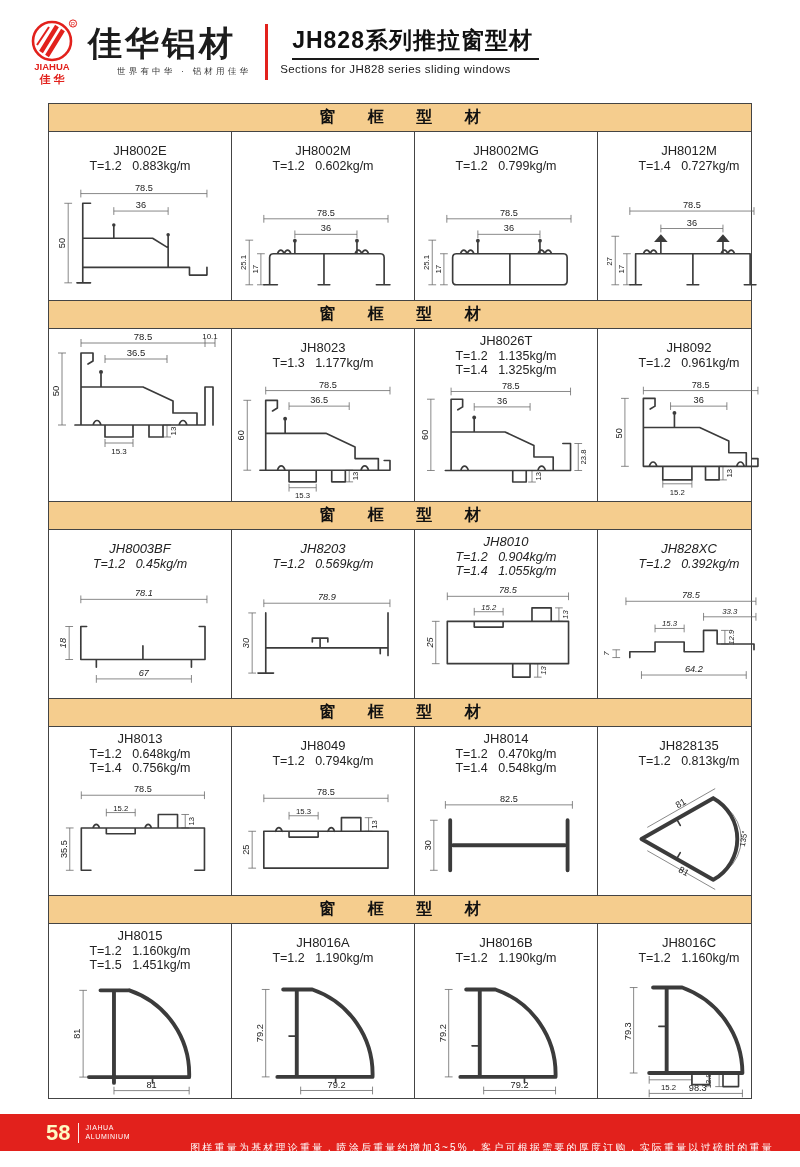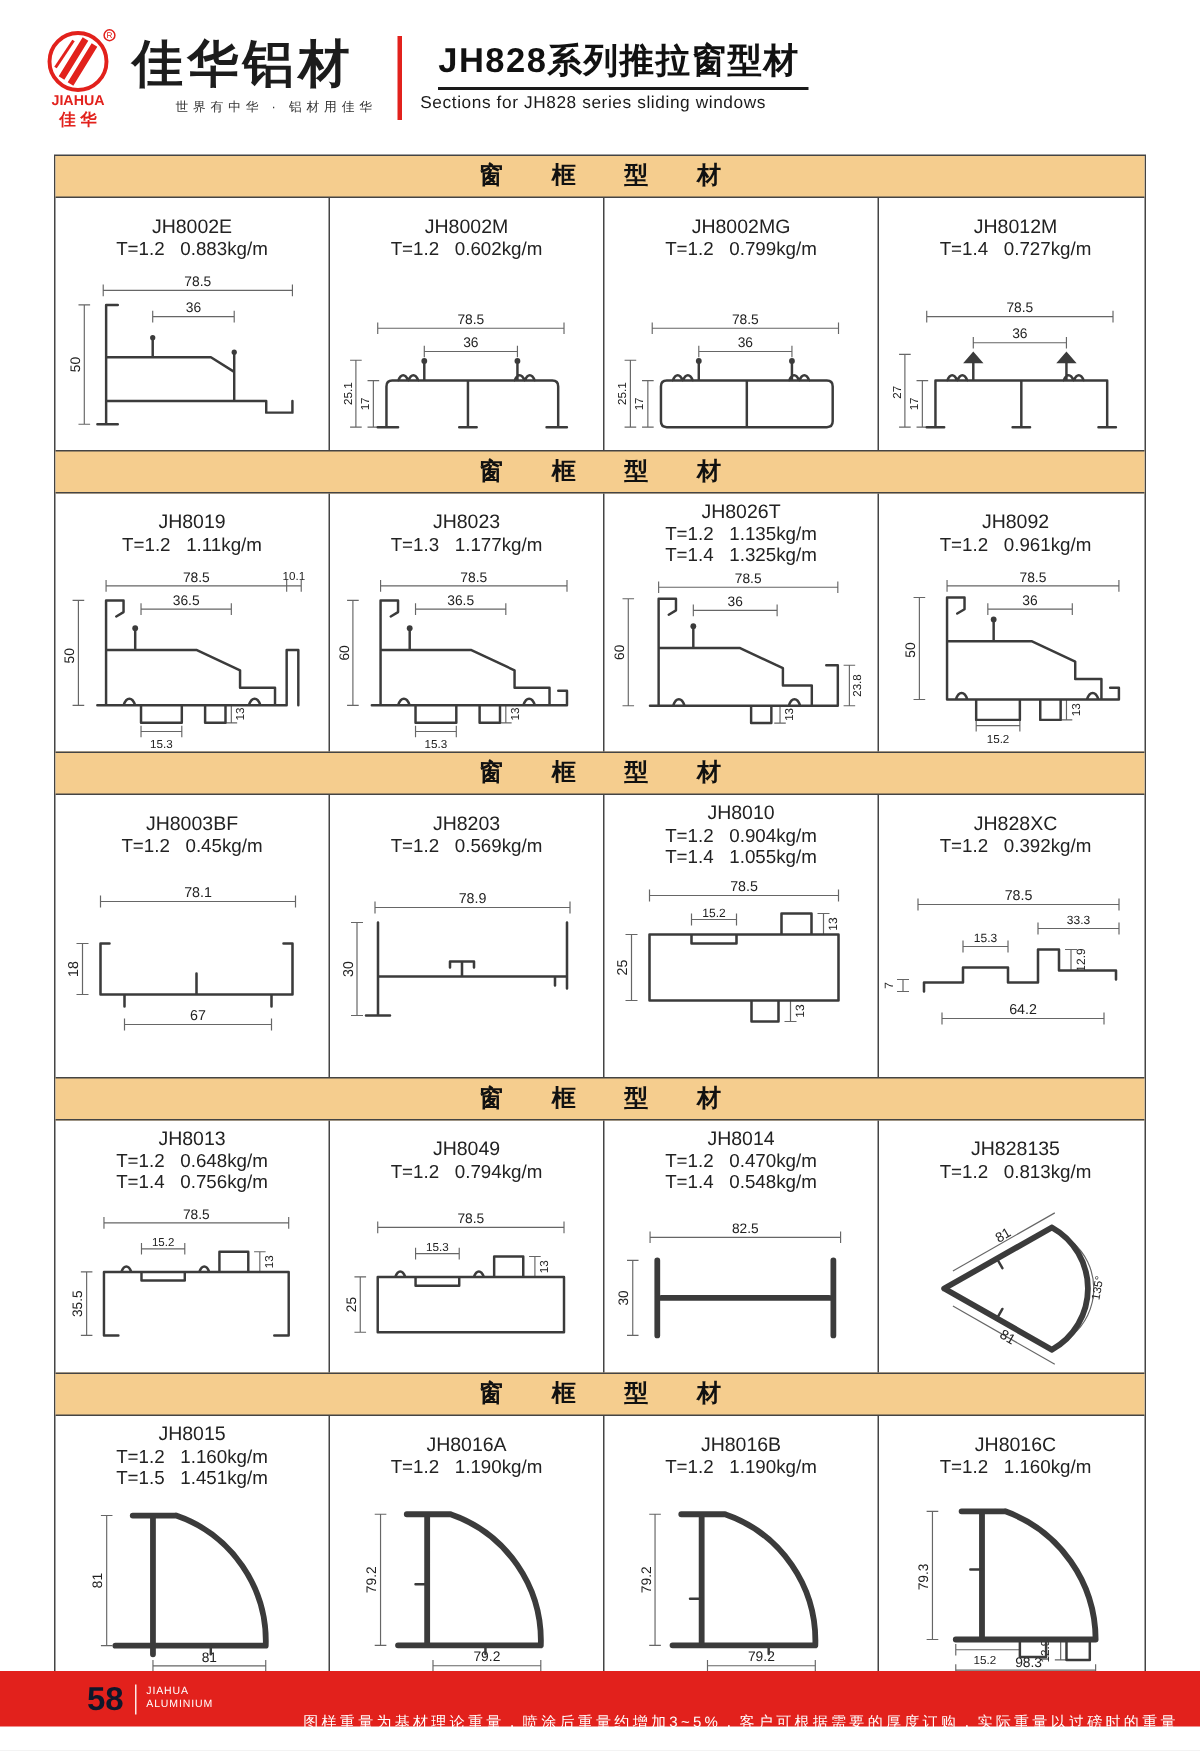--- a/index.html
+++ b/index.html
@@ -9,45 +9,45 @@
   .header{height:103px;display:flex;align-items:center;padding-left:26px;box-sizing:border-box;}
   .logo{flex:0 0 auto;}
   .brand{margin-left:8px;}
   .brand-title{font-size:34px;font-weight:bold;letter-spacing:3px;color:#1c1c1c;line-height:1;}
   .brand-tagline{font-size:8.5px;letter-spacing:3.2px;color:#333;margin-top:6px;margin-left:29px;}
   .red-divider{width:3px;height:56px;background:#e2211c;margin:0 12px 0 14px;}
   .series-title{font-size:23px;font-weight:bold;color:#111;letter-spacing:1px;
                 border-bottom:2px solid #1a1a1a;padding:0 6px 4px 0;line-height:1.1;margin-left:12px;}
   .series-subtitle{font-size:11.5px;letter-spacing:.4px;color:#1a1a1a;margin-top:3px;}
   
-  .table{margin:0 36px;border:1px solid #444;}
+  .table{margin:0 48px;border:1px solid #444;}
   .sec-head{background:#f5cd8e;border-top:1px solid #444;border-bottom:1px solid #444;
             height:27px;display:flex;align-items:center;justify-content:center;}
   .table section:first-child .sec-head{border-top:none;}
   .sec-head span{font-size:16px;font-weight:bold;letter-spacing:14px;padding-left:14px;color:#111;}
   .sec-row{display:grid;grid-template-columns:repeat(4,1fr);}
   .cell{display:flex;flex-direction:column;border-right:1px solid #444;box-sizing:border-box;}
   .cell:last-child{border-right:none;}
-  .r0 .cell{height:168px;} .r1 .cell{height:172px;} .r2 .cell{height:188px;}
+  .r0 .cell{height:168px;} .r1 .cell{height:172px;} .r2 .cell{height:168px;font-style:italic;}
   .r3 .cell{height:168px;} .r4 .cell{height:174px;}
   .cell-label{height:44px;display:flex;flex-direction:column;align-items:center;justify-content:center;padding-top:5px;}
   .code{font-size:13px;line-height:1.15;}
   .spec{font-size:12.5px;line-height:1.15;white-space:pre;}
   svg.draw{display:block;margin:0 auto;}
   
   .pf{fill:none;stroke:#3b3b3b;stroke-width:1.7;stroke-linejoin:round;stroke-linecap:round;}
   .pfT{fill:none;stroke:#3b3b3b;stroke-width:4;stroke-linejoin:round;stroke-linecap:round;}
   .pfc{fill:#3b3b3b;stroke:none;}
   .dl{fill:none;stroke:#666;stroke-width:.8;}
   .dt{fill:#222;font-size:9.5px;text-anchor:middle;font-family:"Liberation Sans",sans-serif;}
   .dts{font-size:8px;}
   
   .footer{position:absolute;left:0;top:1114px;width:800px;height:37px;background:#e2211c;
           display:flex;align-items:center;box-sizing:border-box;padding-left:46px;}
-  .page-no{color:#0f172a;font-size:22px;font-weight:bold;line-height:1;margin-left:12px;}
+  .page-no{color:#fef9c3;font-size:22px;font-weight:bold;line-height:1;}
   .foot-div{width:1px;height:20px;background:#fff;opacity:.9;margin:0 6px 0 8px;}
   .foot-brand{color:#fff;font-size:7px;letter-spacing:.6px;line-height:1.25;}
   .foot-note{flex:1;color:#fff;font-size:10px;letter-spacing:2.2px;padding:0 14px 0 60px;margin-top:45px;}
 </style>
 </head>
 <body>
 
 <div class="page">
 
   <div class="header">
@@ -170,25 +170,20 @@
       </div>
     </section>
 
     <section>
       <div class="sec-head">
           <span>窗 框 型 材</span>
         </div>
       <div class="sec-row r1">
 
         <div class="cell">
-          <div class="cell-label">
-            <div class="code">JH8019</div>
-            <div class="spec">T=1.2   1.11kg/m</div>
-            <div class="spec"></div>
-          </div>
           <svg class="draw" width="182" height="128" viewBox="0 0 182 128">
             <g>
               <path class="dl" d="M32 10 V18 M32 14 H156 M156 10 V18 M156 14 H166 M166 10 V18"></path>
               <path class="dl" d="M56 26 V34 M56 30 H118 M118 26 V34"></path>
               <path class="dl" d="M9 24 H17 M13 24 V96 M9 96 H17"></path>
               <path class="dl" d="M56 110 V118 M56 114 H84 M84 110 V118"></path>
               <path class="dl" d="M114 96 H122 M118 96 V108 M114 108 H122"></path>
             </g>
             <text class="dt" x="94" y="11">78.5</text>
             <text class="dt dts" x="161" y="10">10.1</text>

